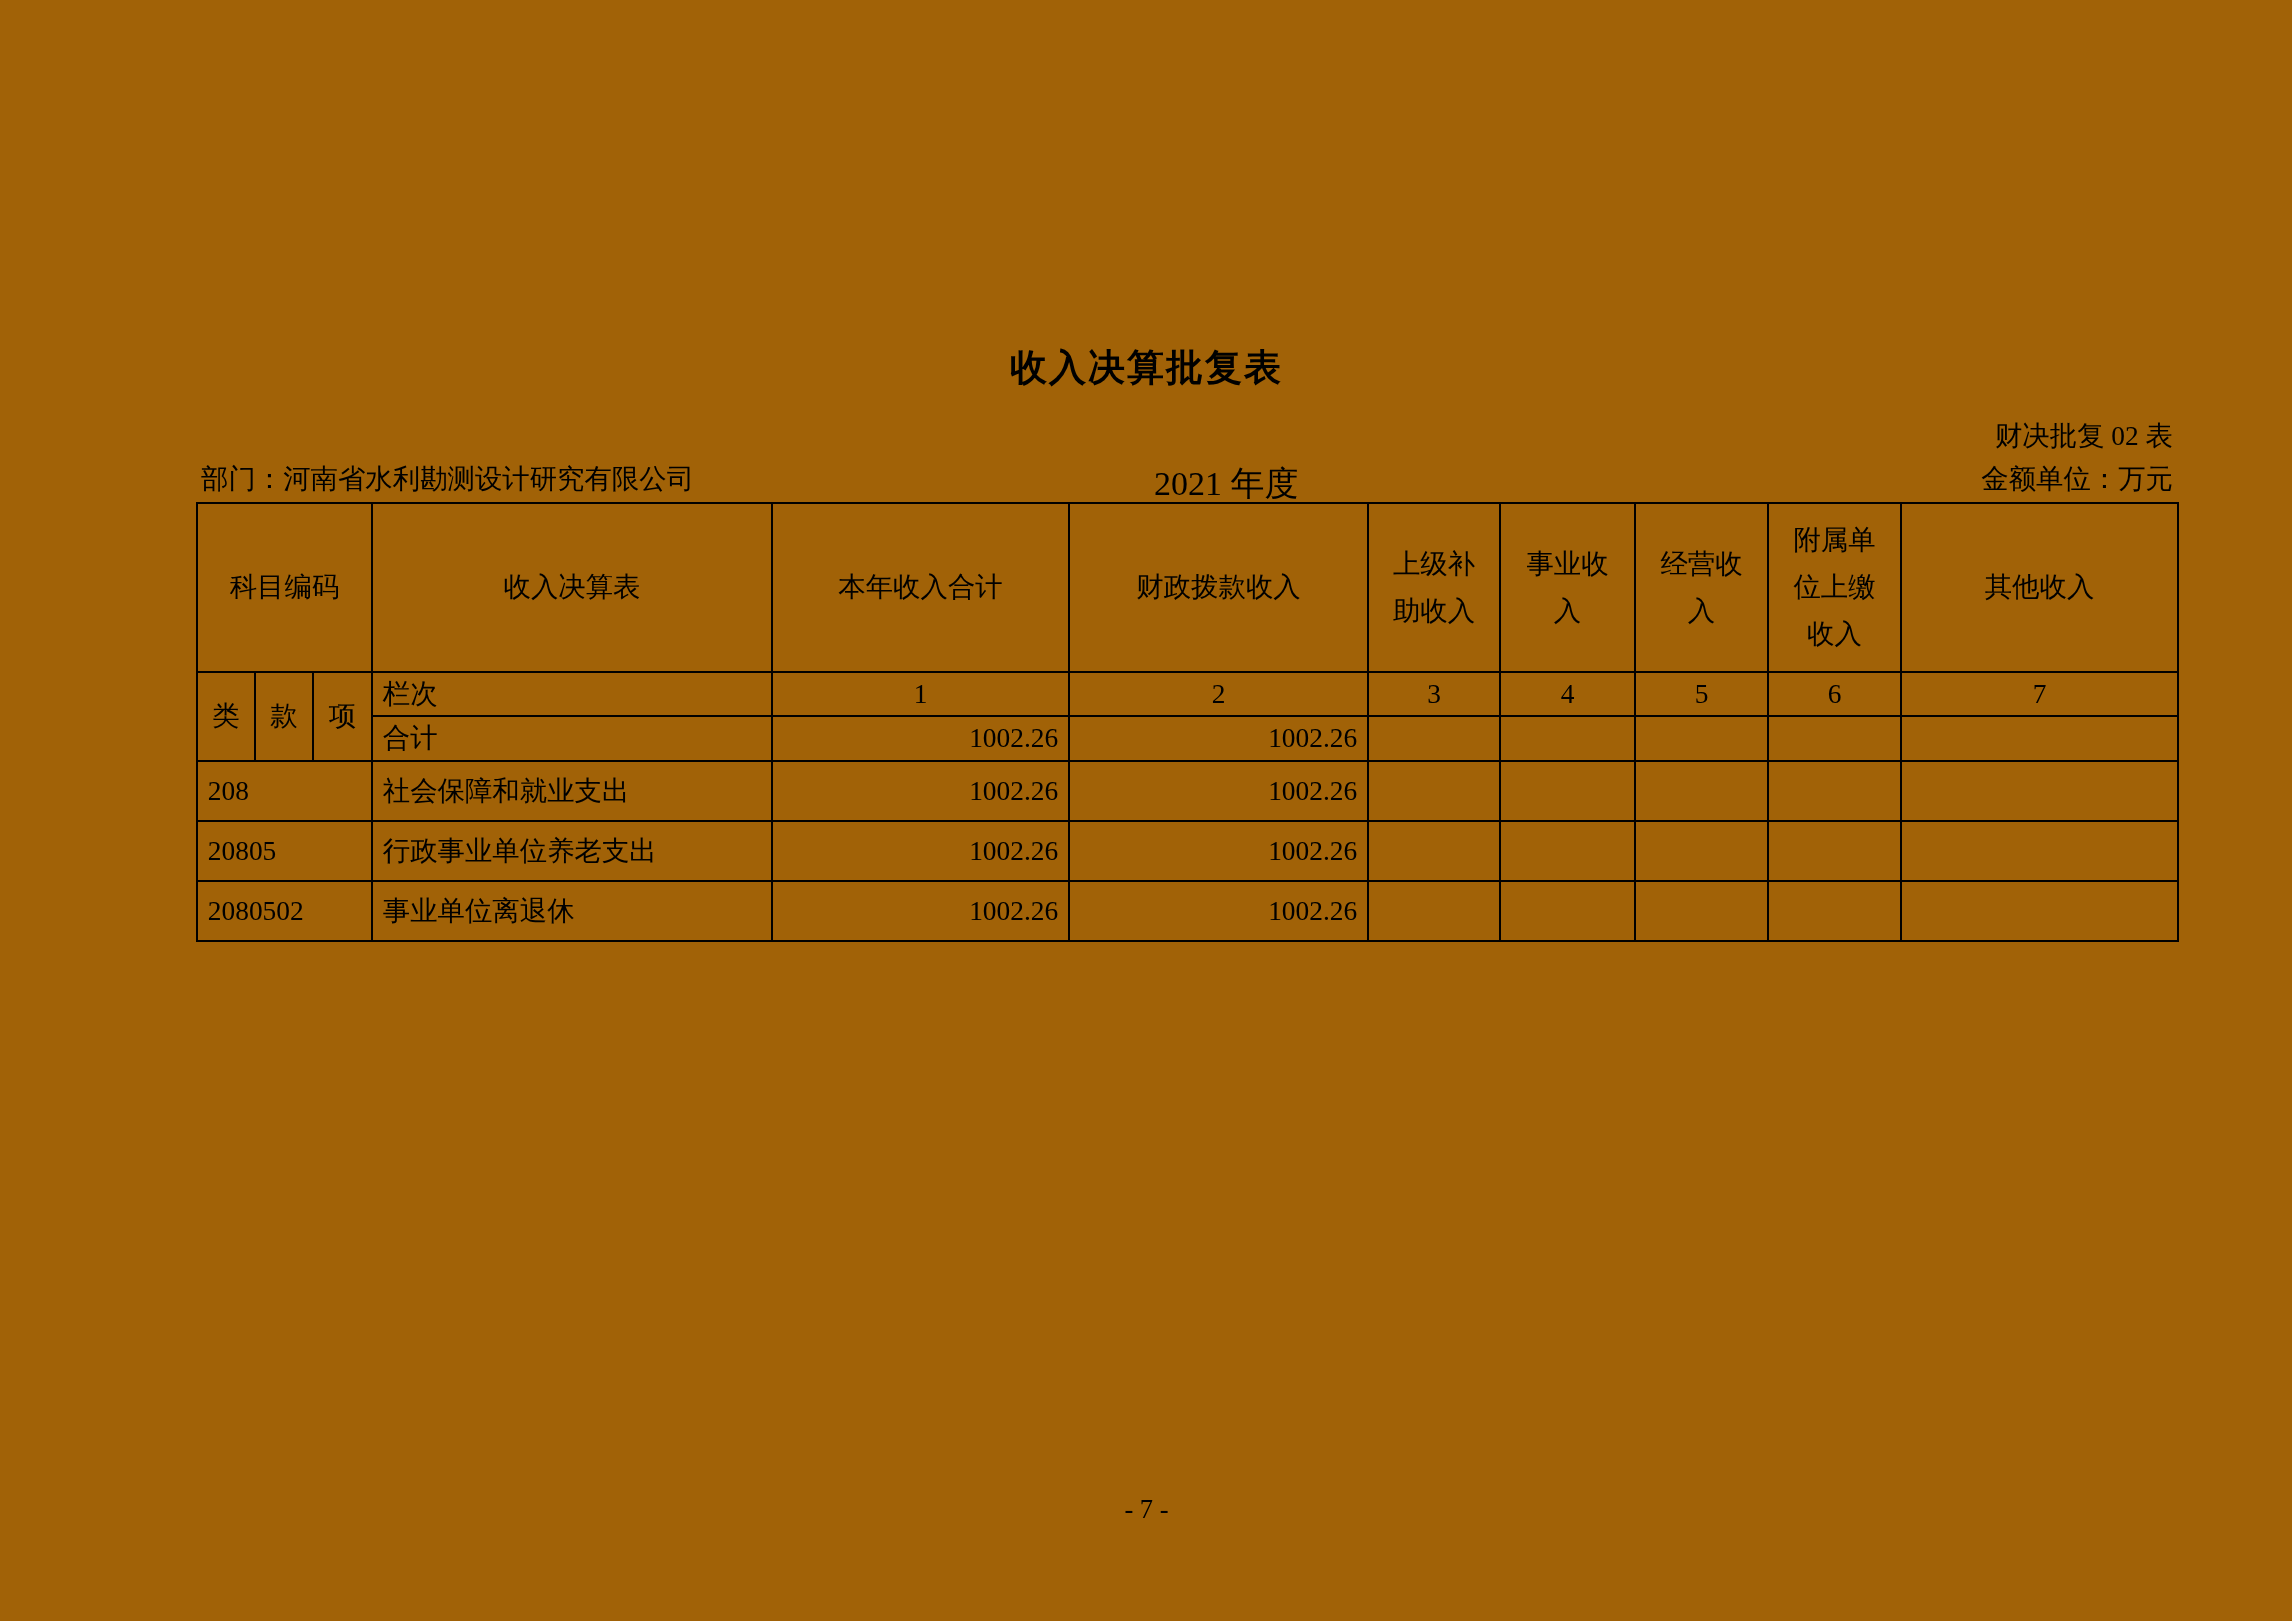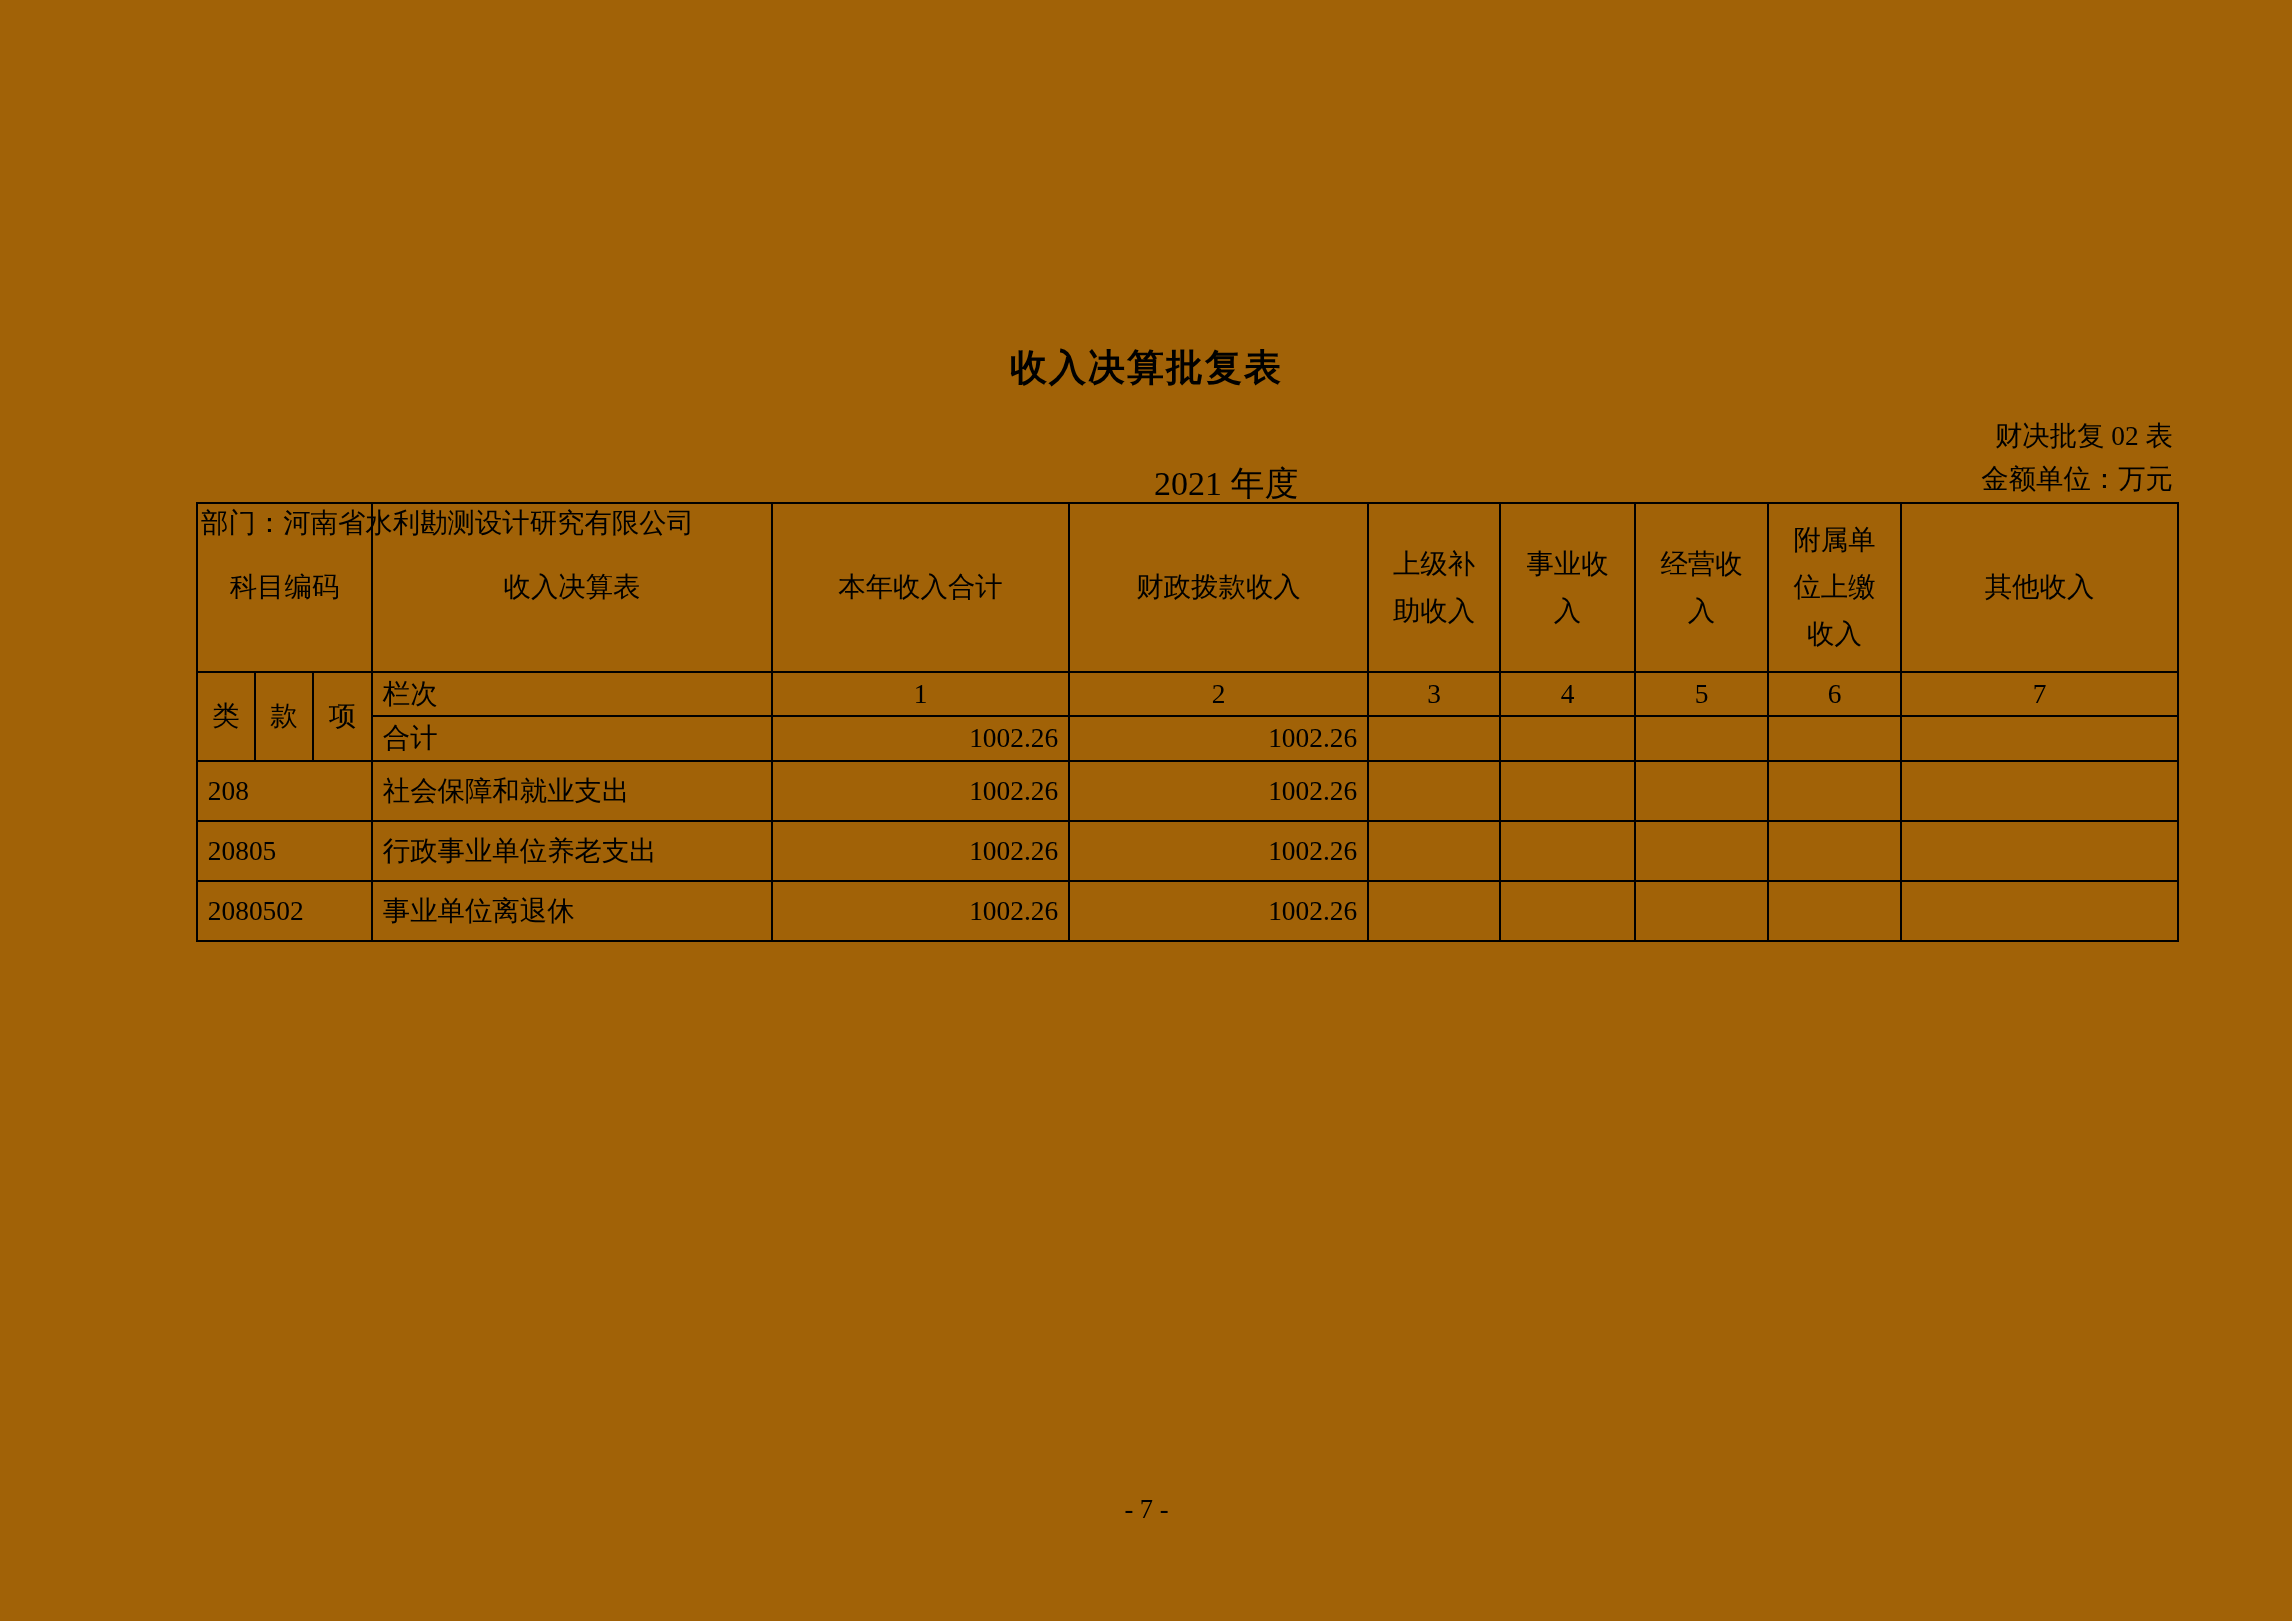--- a/index.html
+++ b/index.html
@@ -28,21 +28,20 @@
     position: absolute;
     top: 418px; right: 120px;
     font-size: 27.4px;
     white-space: pre;
   }
   .meta-dept {
     position: absolute;
     top: 461px; left: 201px;
     font-size: 27.4px;
     white-space: pre;
-    margin-top: 44px;
   }
   .meta-year {
     position: absolute;
     top: 461px; left: 1154px;
     font-size: 34px;
     white-space: pre;
   }
   .meta-unit {
     position: absolute;
     top: 461px; right: 120px;

